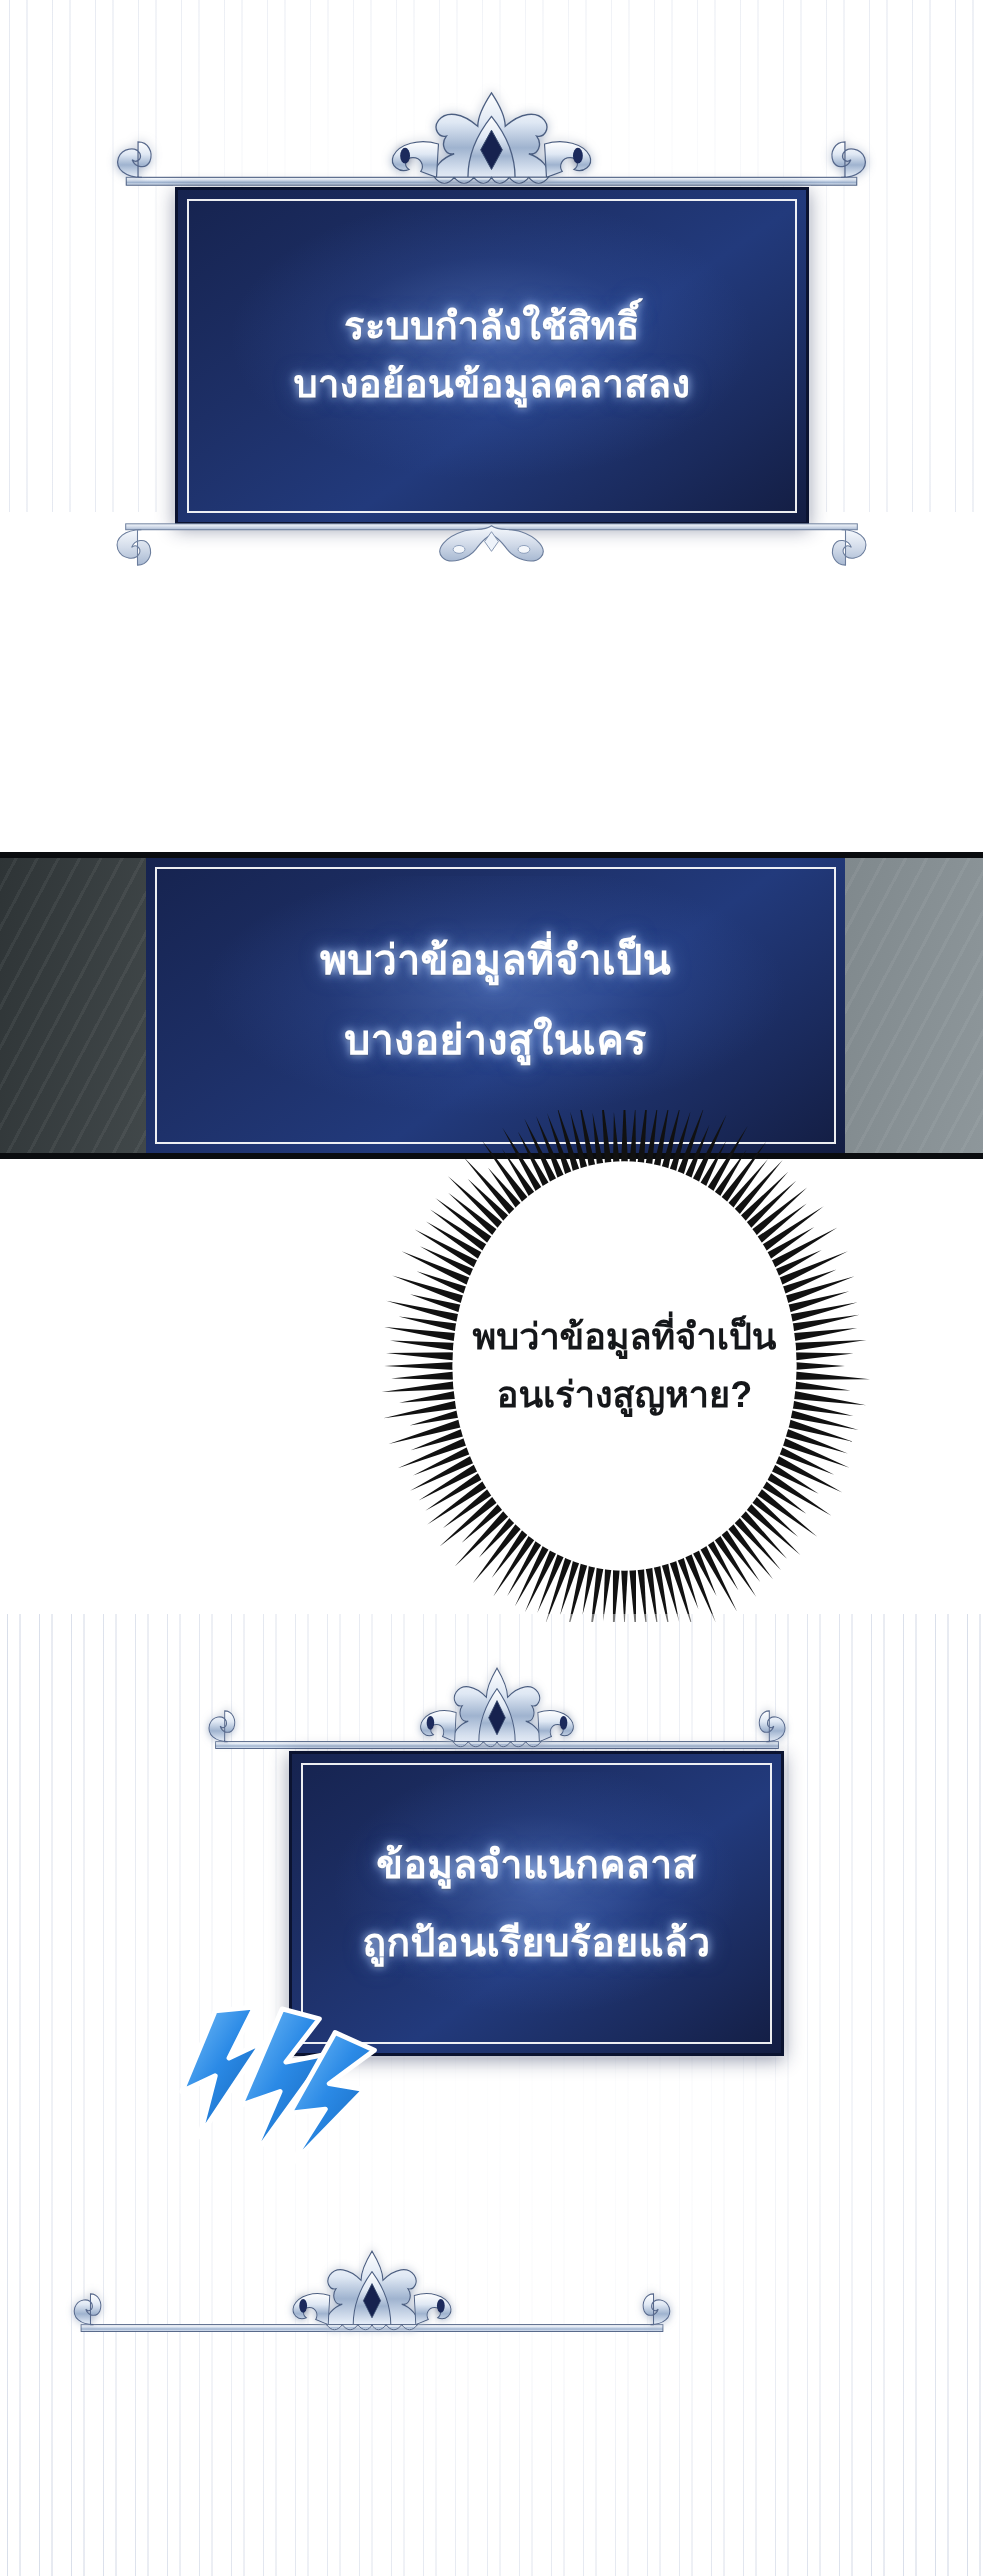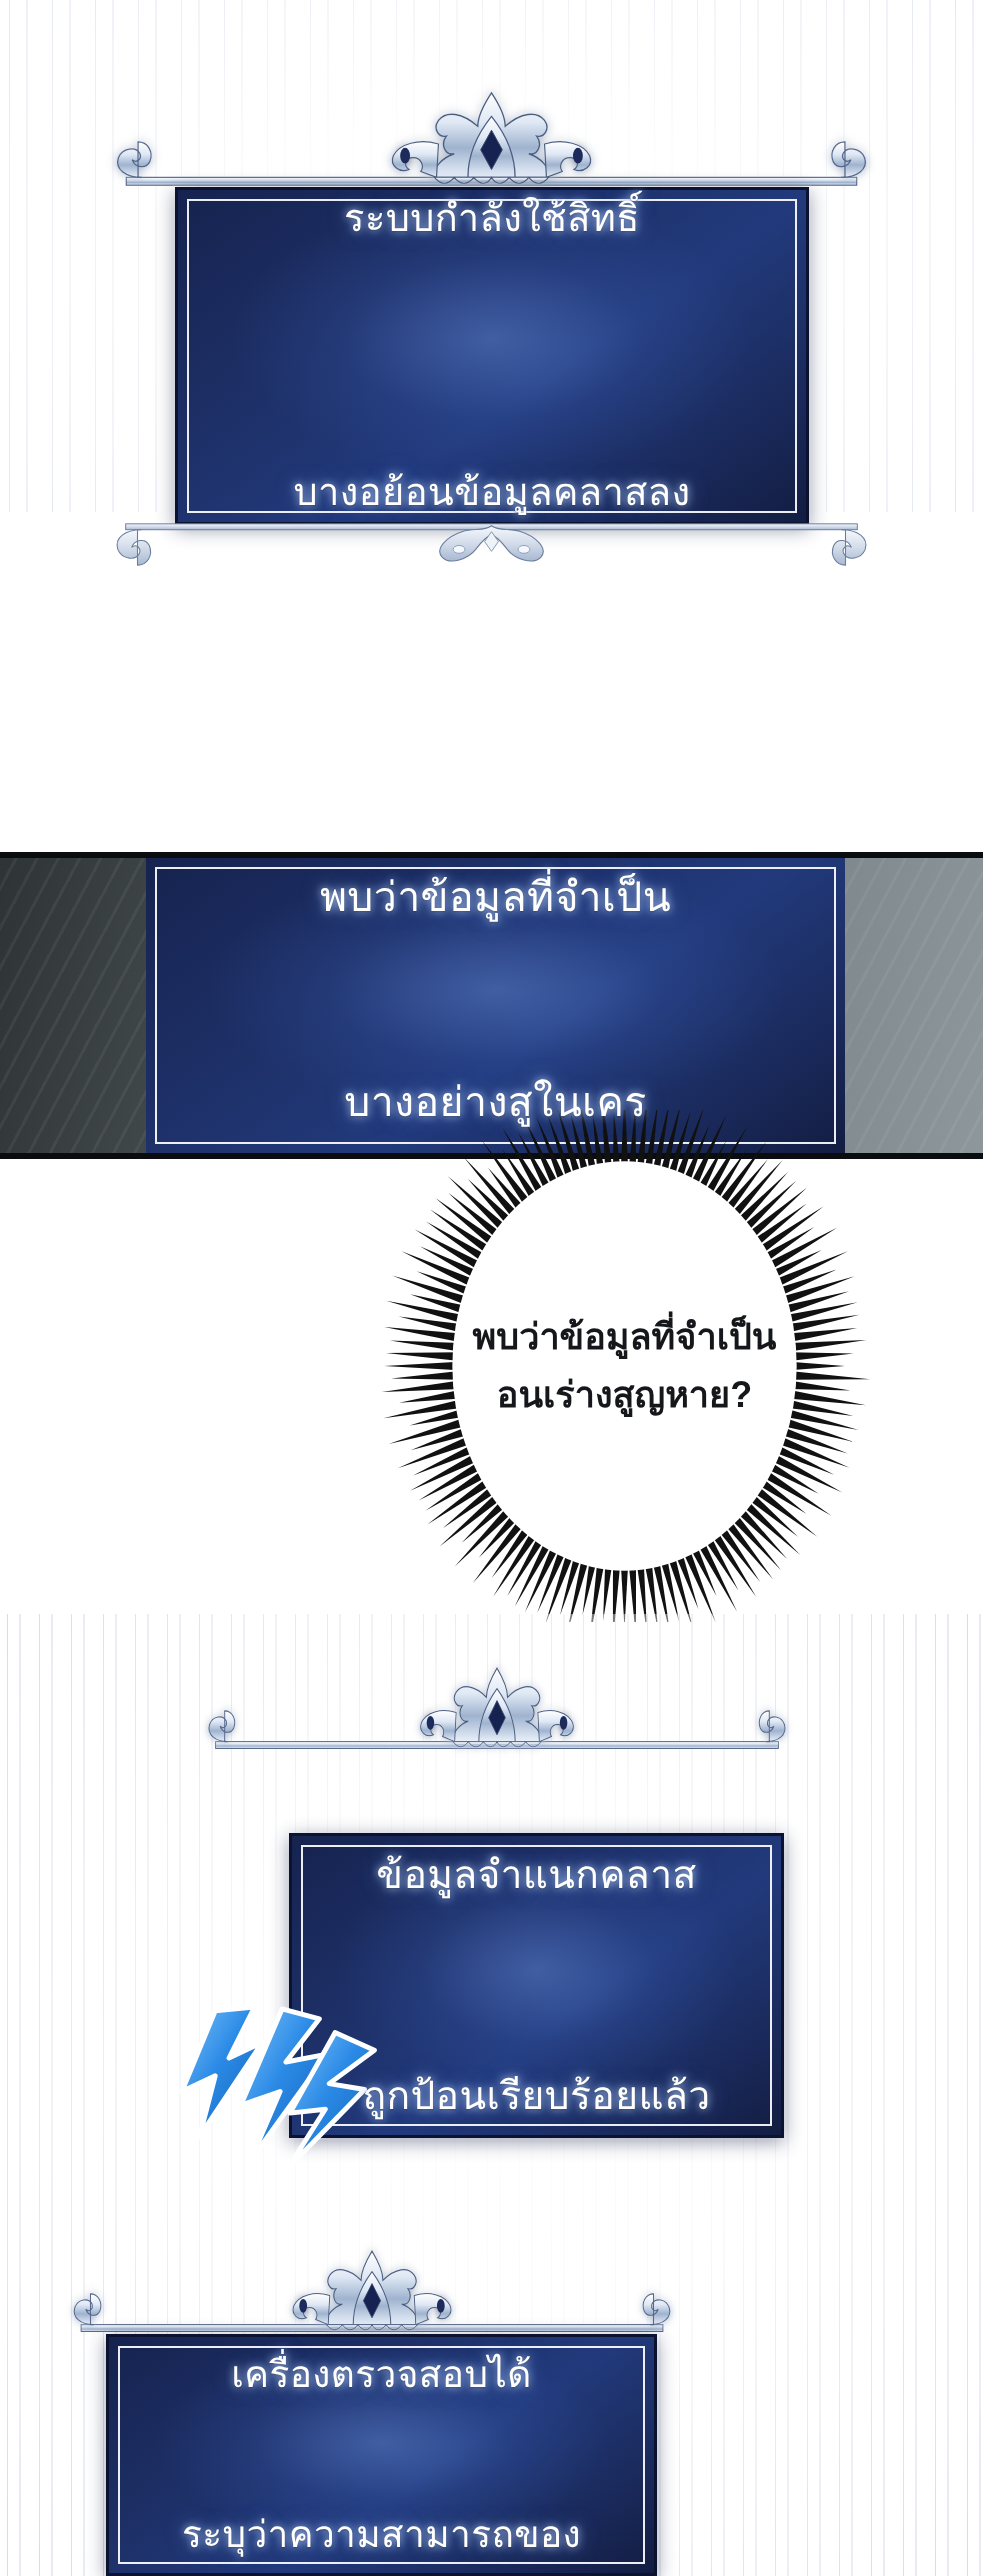--- a/index.html
+++ b/index.html
@@ -103,25 +103,25 @@
   }
 
   .panel-text {
     position: relative;
     z-index: 3;
     width: 100%;
     height: 100%;
     display: flex;
     flex-direction: column;
     align-items: center;
-    justify-content: space-between;
+    justify-content: center;
     text-align: center;
     color: #ffffff;
     font-family: "Liberation Serif", "DejaVu Serif", serif;
-    font-weight: normal;
+    font-weight: bold;
     letter-spacing: 0.4px;
     text-shadow:
       0 0 8.9px rgba(190,215,255,0.95),
       0 0 19.7px rgba(130,175,255,0.55),
       0 1px 2px rgba(0,0,0,0.55);
   }
   .panel-text .line { display: block; white-space: nowrap; }
 
   
   .orn { position: absolute; pointer-events: none; }
@@ -452,21 +452,21 @@
           <path d="M336,58 C316,52 296,58 290,70 C286,80 296,88 306,84 C300,80 302,72 310,72 C318,72 322,80 318,86 L334,92 Z" fill="url(#silverC)" stroke="#4c5f82" stroke-width="1.2"></path>
         </g>
         <ellipse cx="302" cy="70" rx="5" ry="8" fill="#1a2a5c"></ellipse>
         <ellipse cx="478" cy="70" rx="5" ry="8" fill="#1a2a5c"></ellipse>
         <path d="M332,92 C338,100 346,100 352,92 C358,100 366,100 372,92 C378,100 386,100 390,92
                  C394,100 402,100 408,92 C414,100 422,100 428,92 C434,100 442,100 448,92 Z" fill="url(#silverC)" stroke="#4c5f82" stroke-width="1.1"></path>
       </g>
     </svg>
   </div>
 
-  <div class="panel-wrap" style="left:248px; top:1833px; width:536px; height:305px;padding-left:41px;">
+  <div class="panel-wrap" style="left:248px; top:1751px; width:536px; height:305px;padding-left:41px;">
     <div class="panel glowcenter">
       <div class="panel-text" style="font-size:39px; line-height:2.0;">
         <span class="line">ข้อมูลจำแนกคลาส</span>
         <span class="line">ถูกป้อนเรียบร้อยแล้ว</span>
       </div>
     </div>
   </div>
 
   <div class="bolt" style="left:172px; top:2007px; width:226px; height:226px;">
     <svg viewBox="0 0 230 230" width="226" height="226" aria-hidden="true">
@@ -518,23 +518,15 @@
           <path d="M336,58 C316,52 296,58 290,70 C286,80 296,88 306,84 C300,80 302,72 310,72 C318,72 322,80 318,86 L334,92 Z" fill="url(#silverD)" stroke="#4c5f82" stroke-width="1.2"></path>
         </g>
         <ellipse cx="302" cy="70" rx="5" ry="8" fill="#1a2a5c"></ellipse>
         <ellipse cx="478" cy="70" rx="5" ry="8" fill="#1a2a5c"></ellipse>
         <path d="M332,92 C338,100 346,100 352,92 C358,100 366,100 372,92 C378,100 386,100 390,92
                  C394,100 402,100 408,92 C414,100 422,100 428,92 C434,100 442,100 448,92 Z" fill="url(#silverD)" stroke="#4c5f82" stroke-width="1.1"></path>
       </g>
     </svg>
   </div>
 
-  <div class="panel-wrap" style="left:106px; top:2334px; width:551px; height:242px;">
-    <div class="panel glowcenter">
-      <div class="panel-text" style="font-size:37px; line-height:2.05;">
-        <span class="line">เครื่องตรวจสอบได้</span>
-        <span class="line">ระบุว่าความสามารถของ</span>
-      </div>
-    </div>
-  </div>
 
 </div>
 
 
 </body></html>

